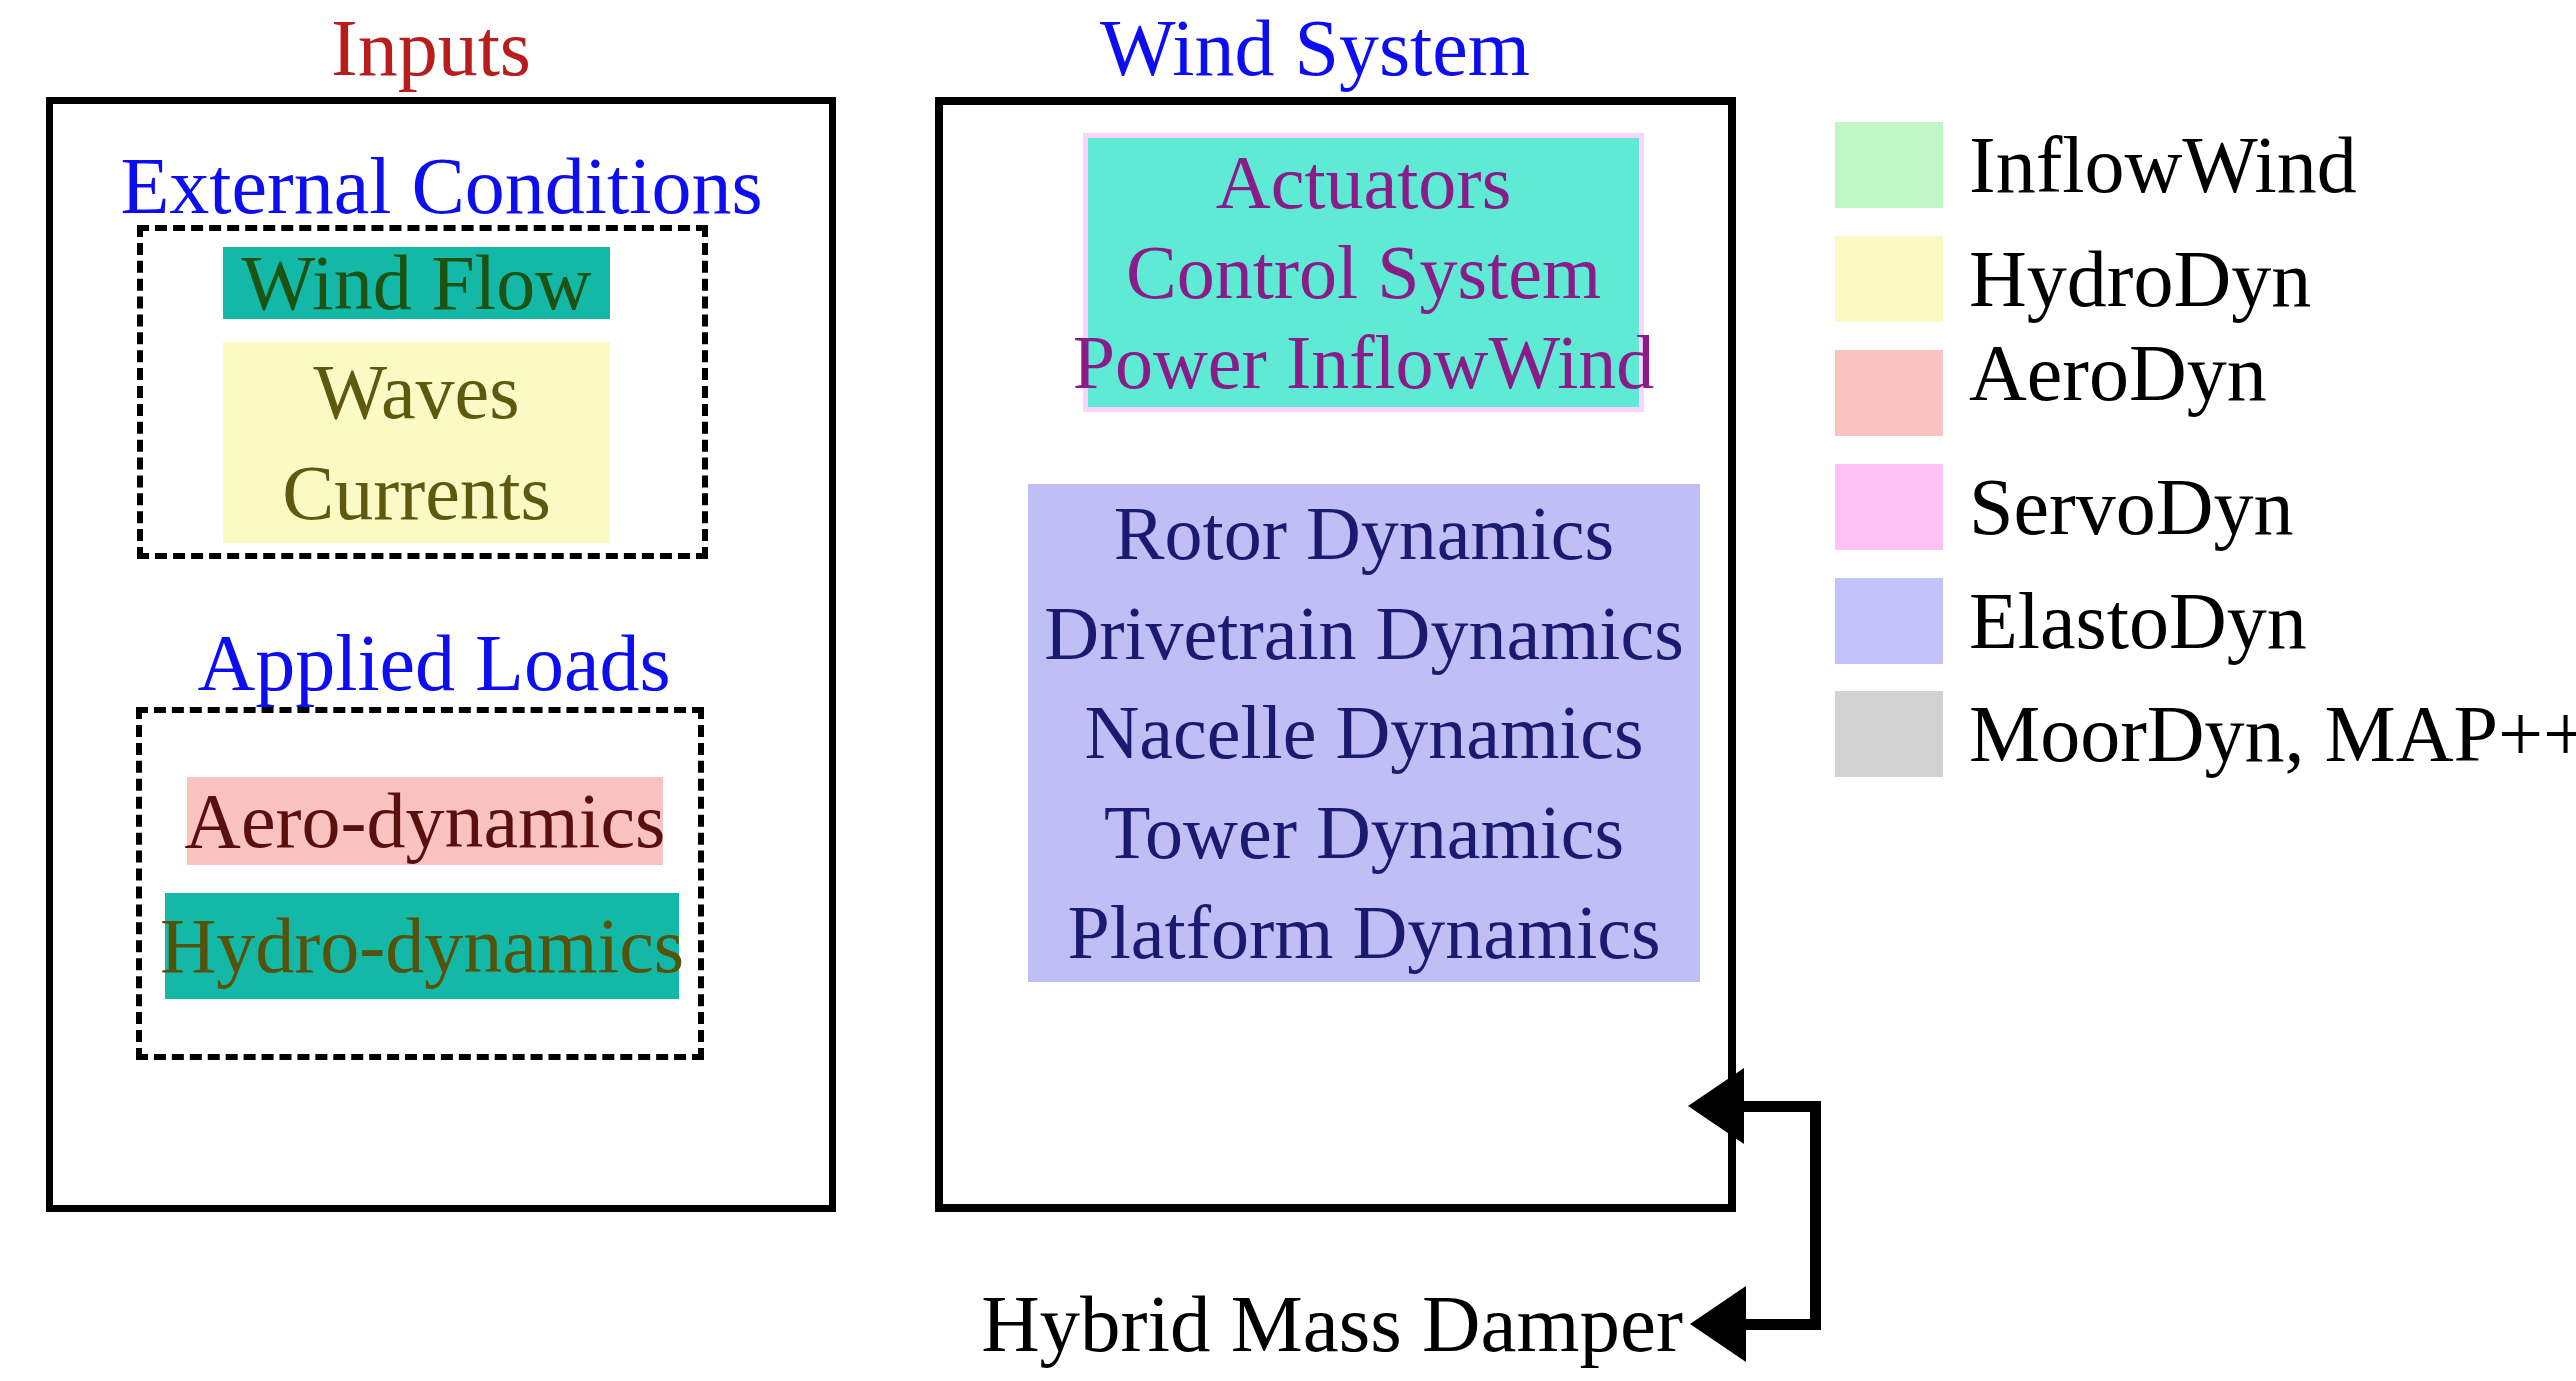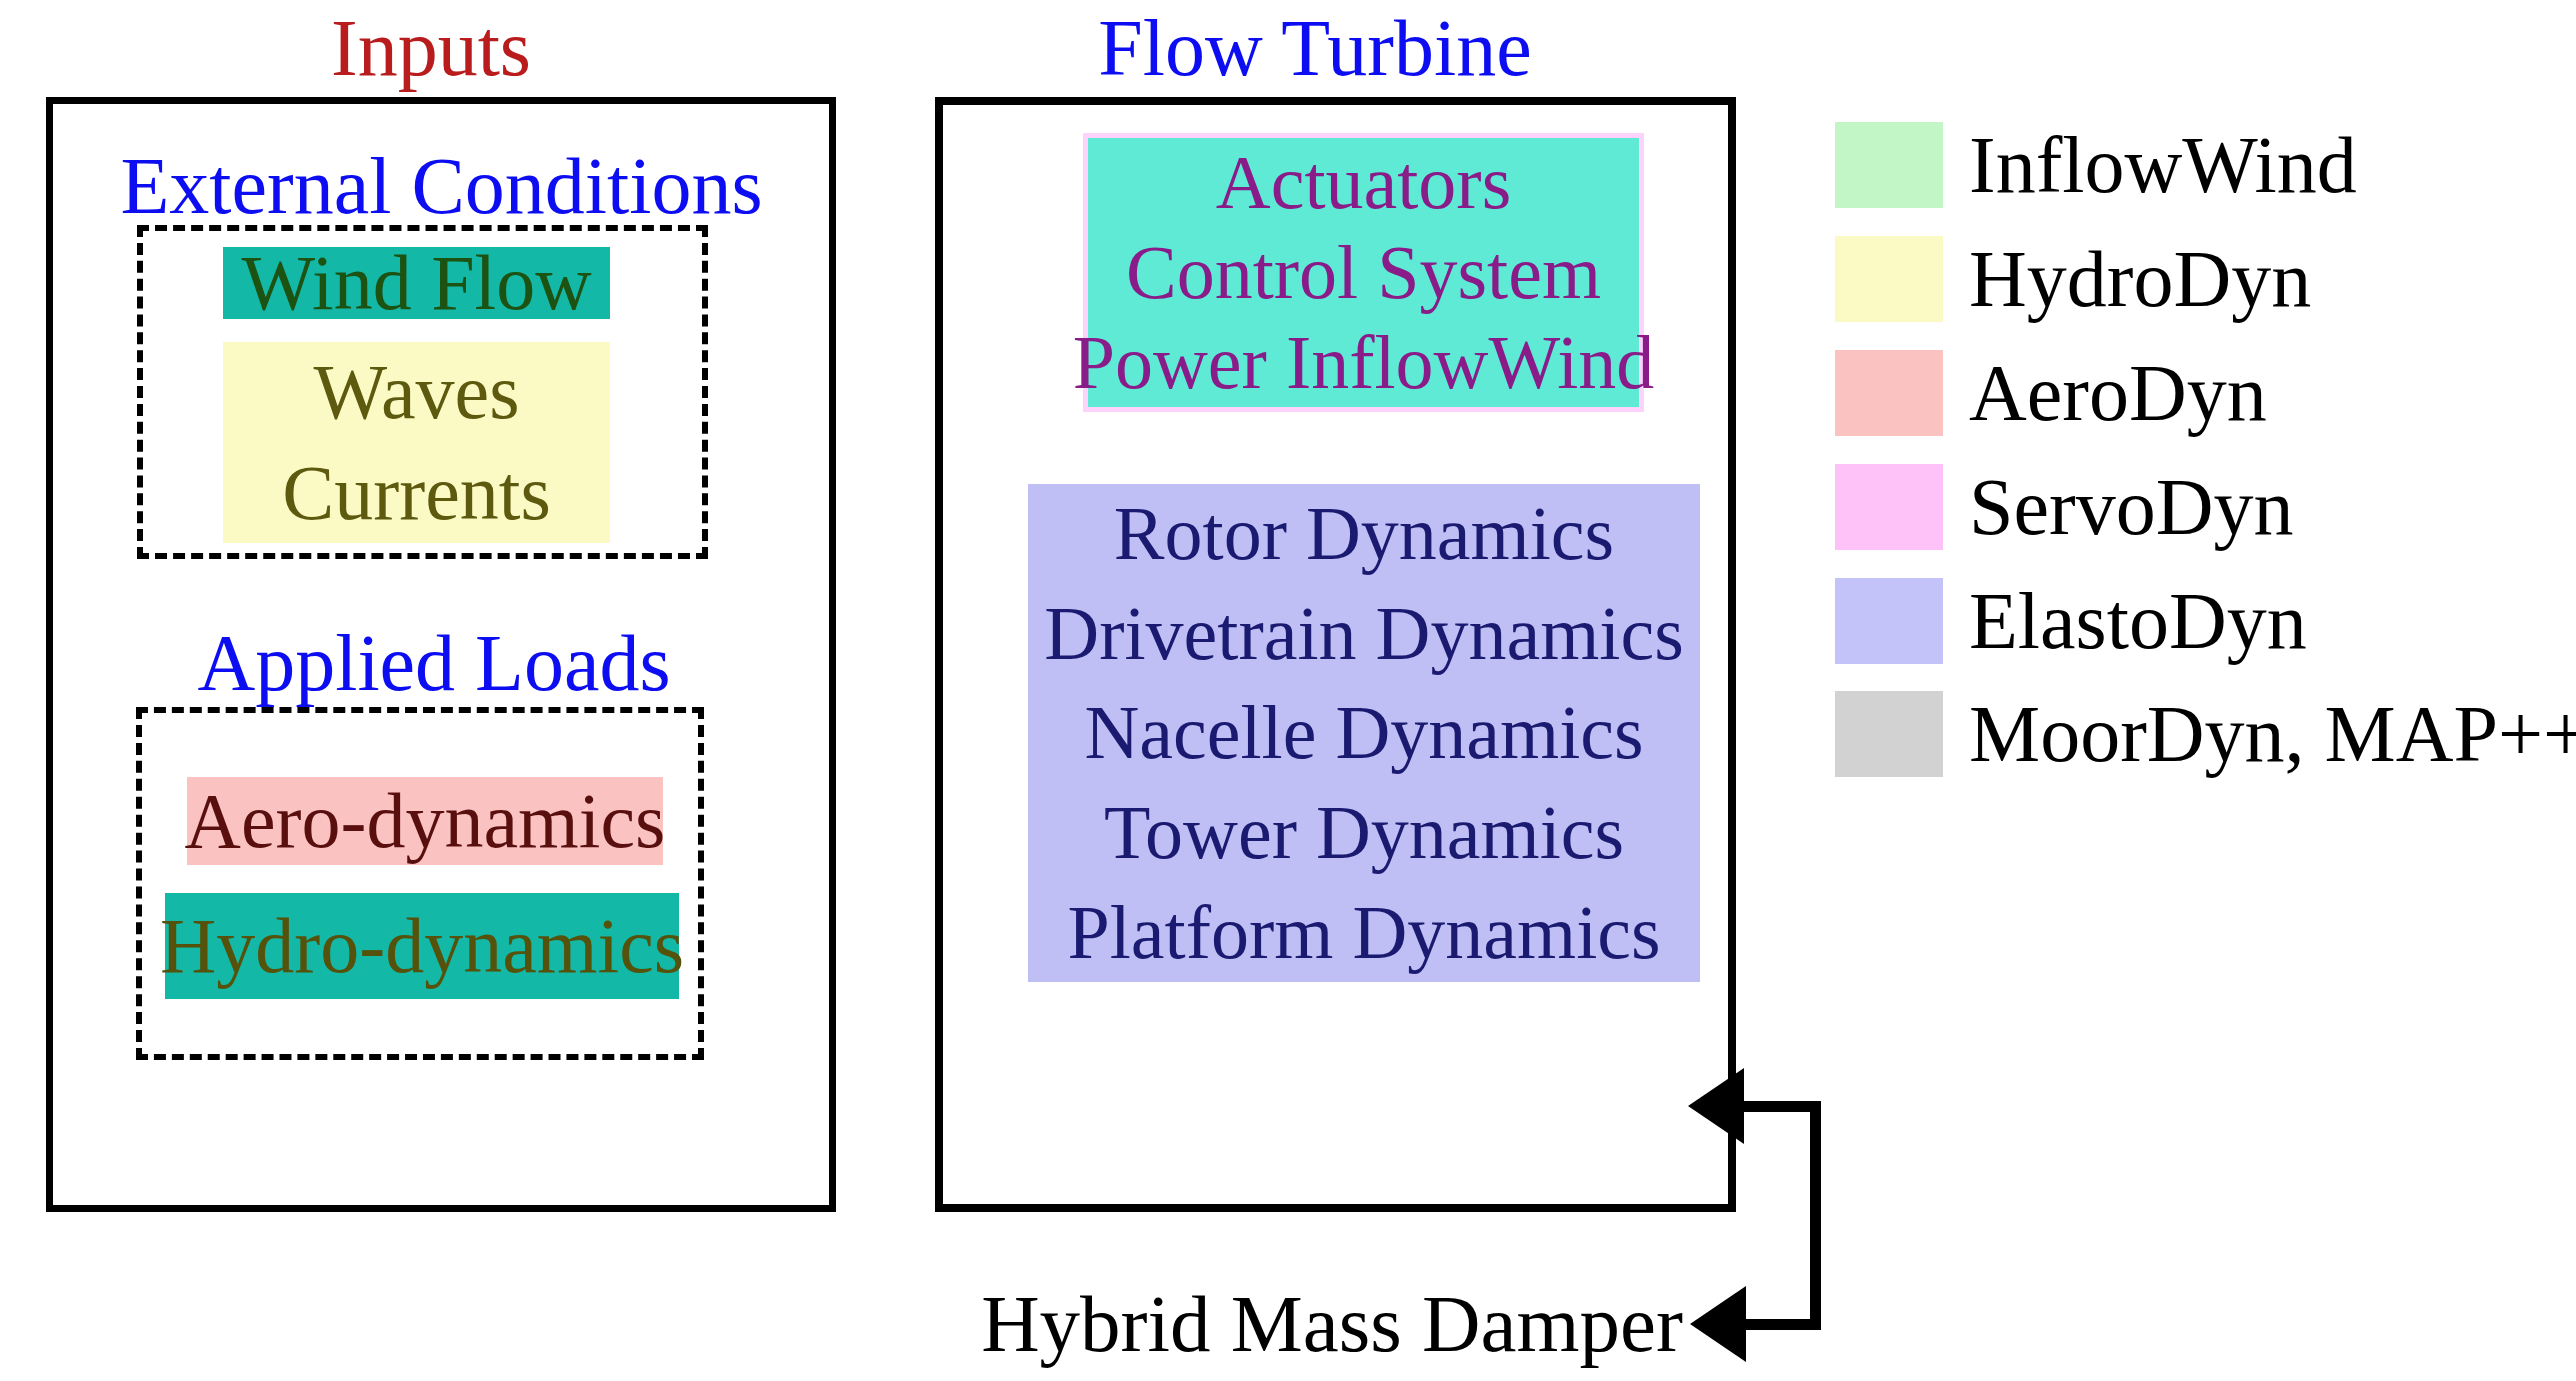--- a/index.html
+++ b/index.html
@@ -83,21 +83,21 @@
     color: #000000;
   }
 </style>
 </head>
 <body>
 
 <div id="canvas">
 
   <div class="abs big-title" style="left: 160px; top: 5.4px; width: 542px; color: #b91c1c;">Inputs</div>
 
-  <div class="abs big-title" style="left: 1044px; top: 5.4px; width: 542px; color: rgb(13, 13, 242);">Flow Turbine</div>
+  <div class="abs big-title" style="left: 1044px; top: 5.4px; width: 542px; color: rgb(13, 13, 242);">Wind System</div>
 
   <div class="abs solid-box" style="left:46px; top:97px; width:790px; height:1115px;"></div>
 
   <div class="abs section-heading" style="left: 50px; top: 145px; width: 783px; color: rgb(13, 13, 242);">External Conditions</div>
 
   <div class="abs dashed-box" style="left:137px; top:225px; width:571px; height:334px;"></div>
 
   <div class="abs fill-box" style="left: 223px; top: 247px; width: 387px; height: 72px; background-color: #14b8a6; color: rgb(28, 82, 18);">Wind Flow</div>
 
   <div class="abs multi-line" style="left: 223px; top: 342px; width: 387px; height: 201px; font-size: 78px; background-color: rgb(251, 250, 197); color: rgb(93, 89, 14);">
@@ -139,21 +139,21 @@
   <div class="abs nowrap" style="left: 940px; top: 1283px; width: 743px; height: 83px; font-size: 81px; line-height: 83px; text-align: right; color: rgb(0, 0, 0);">Hybrid Mass Damper</div>
 
   <div>
     <div class="legend-swatch" style="top: 122px; background-color: rgb(194, 246, 199);"></div>
     <div class="legend-label" style="top:122px;">InflowWind</div>
 
     <div class="legend-swatch" style="top: 236px; background-color: rgb(251, 250, 197);"></div>
     <div class="legend-label" style="top:236px;">HydroDyn</div>
 
     <div class="legend-swatch" style="top: 350px; background-color: rgb(251, 194, 194);"></div>
-    <div class="legend-label" style="top:350px;">AeroDyn</div>
+    <div class="legend-label" style="top:330px;">AeroDyn</div>
 
     <div class="legend-swatch" style="top: 464px; background-color: rgb(254, 194, 248);"></div>
     <div class="legend-label" style="top:464px;">ServoDyn</div>
 
     <div class="legend-swatch" style="top: 578px; background-color: rgb(196, 195, 249);"></div>
     <div class="legend-label" style="top:578px;">ElastoDyn</div>
 
     <div class="legend-swatch" style="top: 691px; background-color: rgb(210, 210, 210);"></div>
     <div class="legend-label" style="top:691px;">MoorDyn, MAP++</div>
   </div>

